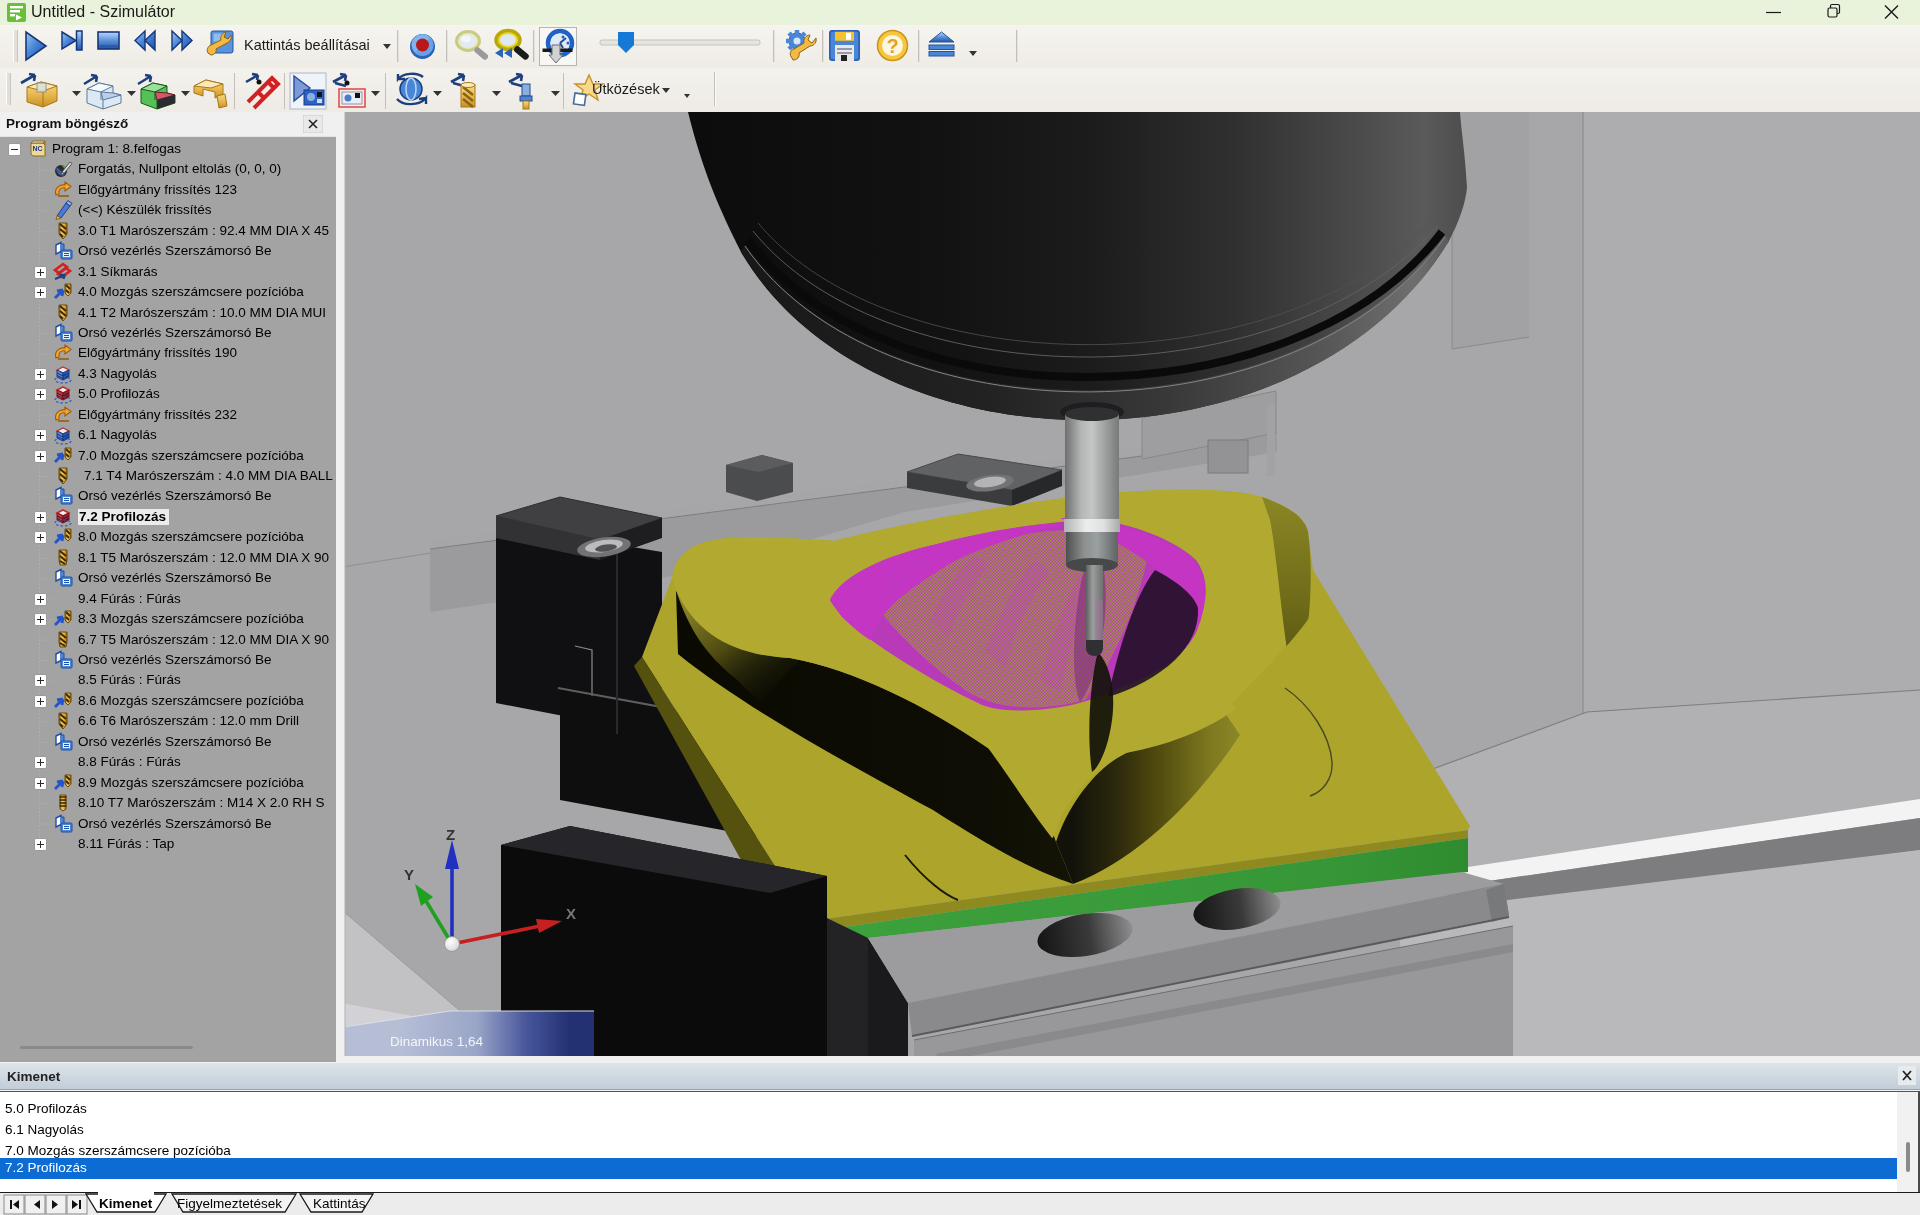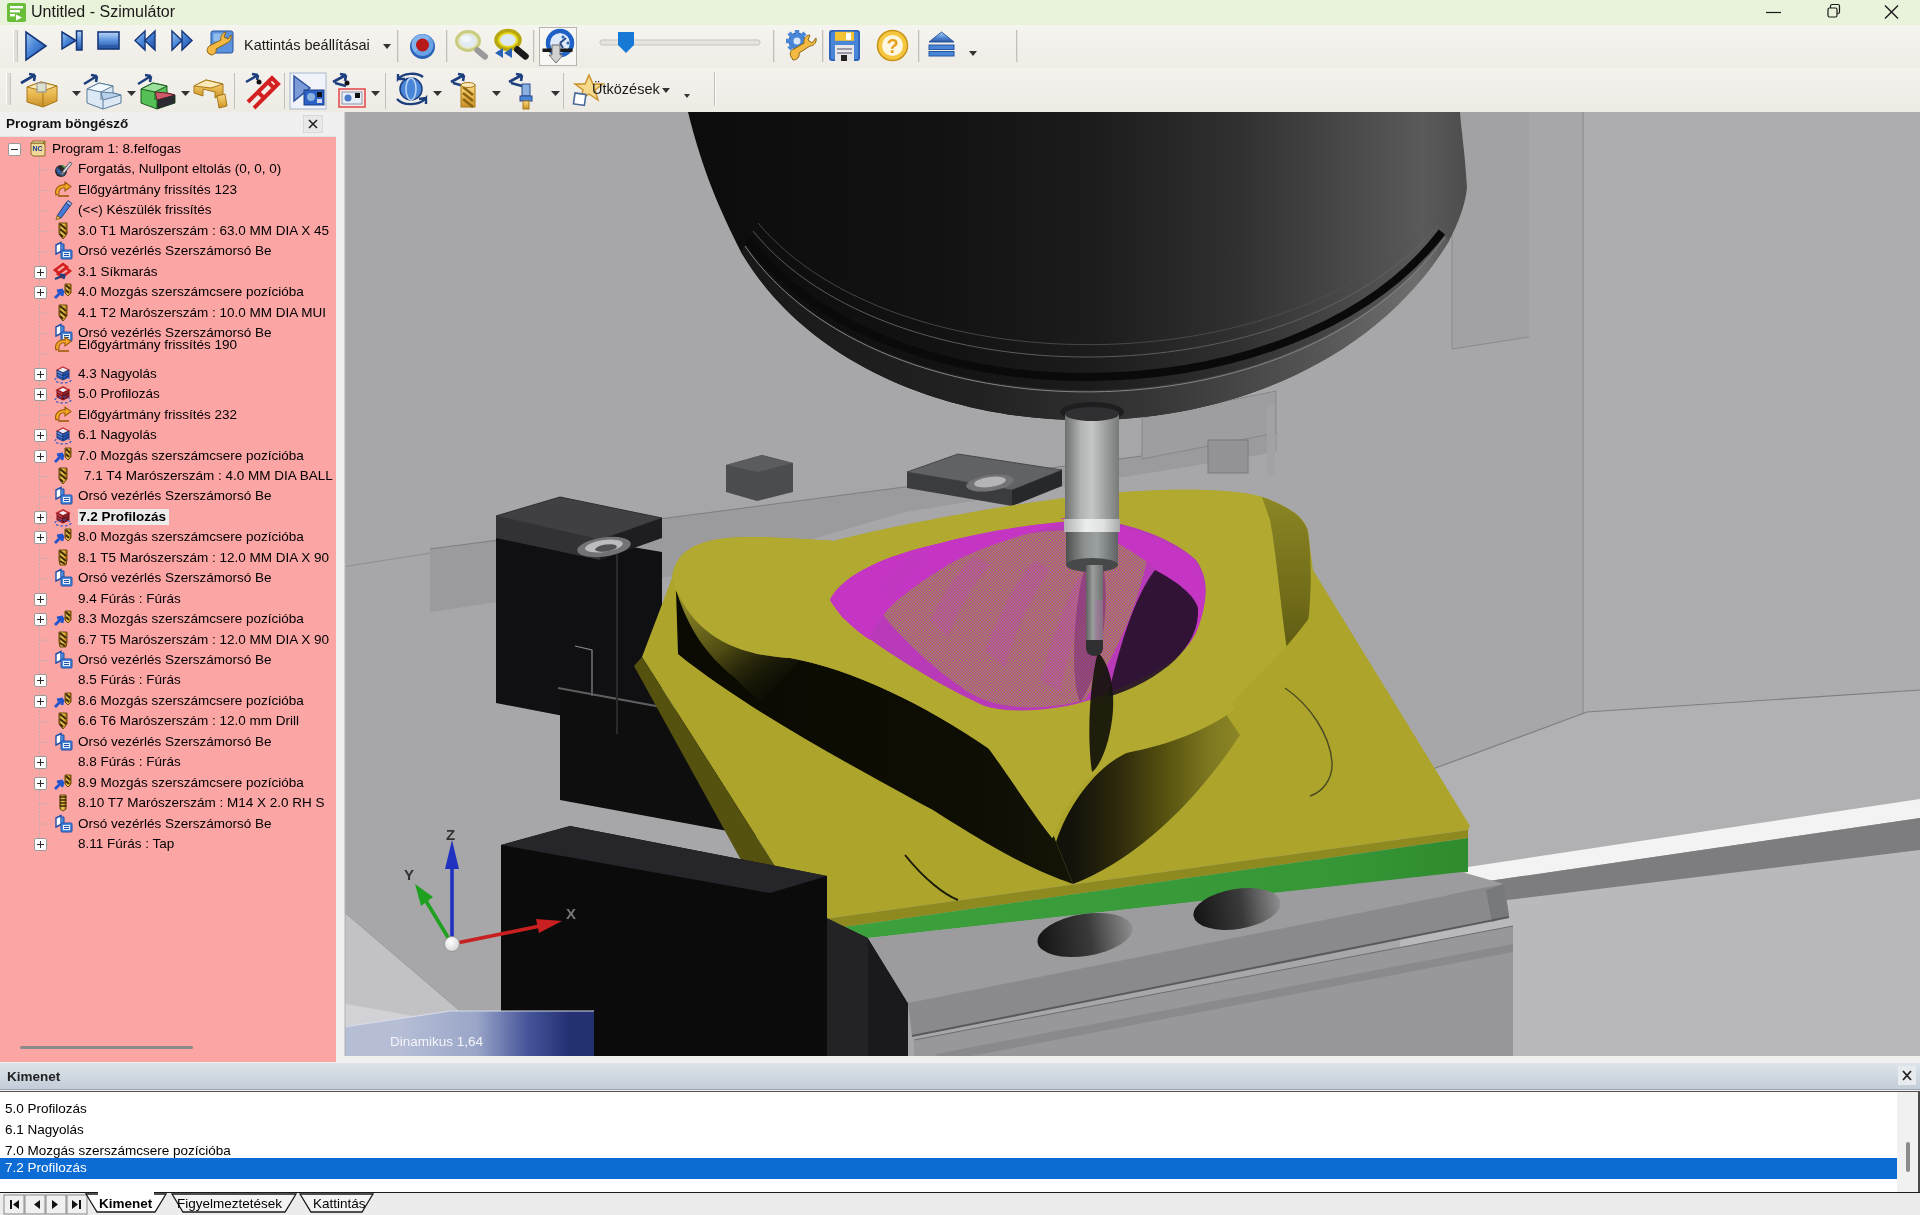--- a/index.html
+++ b/index.html
@@ -5,21 +5,21 @@
  font-family:"Liberation Sans",sans-serif;-webkit-font-smoothing:antialiased}
 .abs{position:absolute}
 #titlebar{left:0;top:0;width:1920px;height:25px;background:#e9f2da;border-bottom:1px solid #dfe8d0}
 #title{left:31px;top:3px;font-size:16px;color:#1a1a1a}
 #tb1{left:0;top:25px;width:1920px;height:43px;background:linear-gradient(#f6f4ef,#efece6)}
 #tb2{left:0;top:68px;width:1920px;height:44px;background:linear-gradient(#f4f2ed,#eeebe5);border-bottom:2px solid #b9b7b2}
 .vsep{width:1px;height:34px;top:4px;background:#c3c0bb;box-shadow:1px 0 0 #fbfaf8}
 .grip{width:3px;height:32px;top:5px;border-left:1px solid #fff;border-right:1px solid #c9c6c1;background:#e2dfda}
 .tbtxt{font-size:14.5px;color:#1a1a1a}
 .darr{width:0;height:0;border-left:4px solid transparent;border-right:4px solid transparent;border-top:5px solid #333}
-#tree{left:0;top:112px;width:336px;height:950px;background:#fca5a5}
+#tree{left:0;top:112px;width:336px;height:950px;background:#a3a3a3}
 #treehdr{left:0;top:0;width:336px;height:24px;background:#f0f0f0;border-bottom:1px solid #e2e2e2}
 #treehdr span{position:absolute;left:6px;top:4px;font-size:13.5px;font-weight:bold;color:#111}
 .trow{position:absolute;left:0;height:20px;white-space:nowrap;font-size:13.5px;color:#000}
 .trow .txt{position:absolute;left:78px;top:2px}
 .pm{position:absolute;width:11px;height:11px;background:#fff;border:1px solid #9a9a9a;border-radius:2px}
 .pm i{position:absolute;left:2px;top:5px;width:7px;height:1px;background:#2a2a2a}
 .pm b{position:absolute;left:5px;top:2px;width:1px;height:7px;background:#2a2a2a}
 .ticon{position:absolute;left:53px;top:0px;width:20px;height:20px}
 #scene{left:336px;top:112px}
 #bottom{left:0;top:1062px;width:1920px;height:153px;background:#f0f0f0}
@@ -430,21 +430,21 @@
  <div class="trow" style="top:88px;width:336px;overflow:hidden">
       <svg class="ticon" style="left:53px" width="20" height="20">
         <use href="#ic-pen"></use>
       </svg>
       <span class="txt" style="left:78px">(&lt;&lt;) Készülék frissítés</span>
     </div>
  <div class="trow" style="top:109px;width:336px;overflow:hidden">
       <svg class="ticon" style="left:53px" width="20" height="20">
         <use href="#ic-tool"></use>
       </svg>
-      <span class="txt" style="left:78px">3.0 T1 Marószerszám : 63.0 MM DIA X 45</span>
+      <span class="txt" style="left:78px">3.0 T1 Marószerszám : 92.4 MM DIA X 45</span>
     </div>
  <div class="trow" style="top:129px;width:336px;overflow:hidden">
       <svg class="ticon" style="left:53px" width="20" height="20">
         <use href="#ic-mon"></use>
       </svg>
       <span class="txt" style="left:78px">Orsó vezérlés Szerszámorsó Be</span>
     </div>
  <div class="trow" style="top:150px;width:336px;overflow:hidden">
       <span class="pm" style="left:34px;top:4px">
         <i></i>
@@ -470,21 +470,21 @@
         <use href="#ic-tool"></use>
       </svg>
       <span class="txt" style="left:78px">4.1 T2 Marószerszám : 10.0 MM DIA MUI</span>
     </div>
  <div class="trow" style="top:211px;width:336px;overflow:hidden">
       <svg class="ticon" style="left:53px" width="20" height="20">
         <use href="#ic-mon"></use>
       </svg>
       <span class="txt" style="left:78px">Orsó vezérlés Szerszámorsó Be</span>
     </div>
- <div class="trow" style="top:223px;width:336px;overflow:hidden">
+ <div class="trow" style="top:231px;width:336px;overflow:hidden">
       <svg class="ticon" style="left:53px" width="20" height="20">
         <use href="#ic-sw"></use>
       </svg>
       <span class="txt" style="left:78px">Előgyártmány frissítés 190</span>
     </div>
  <div class="trow" style="top:252px;width:336px;overflow:hidden">
       <span class="pm" style="left:34px;top:4px">
         <i></i>
         <b></b>
       </span>

